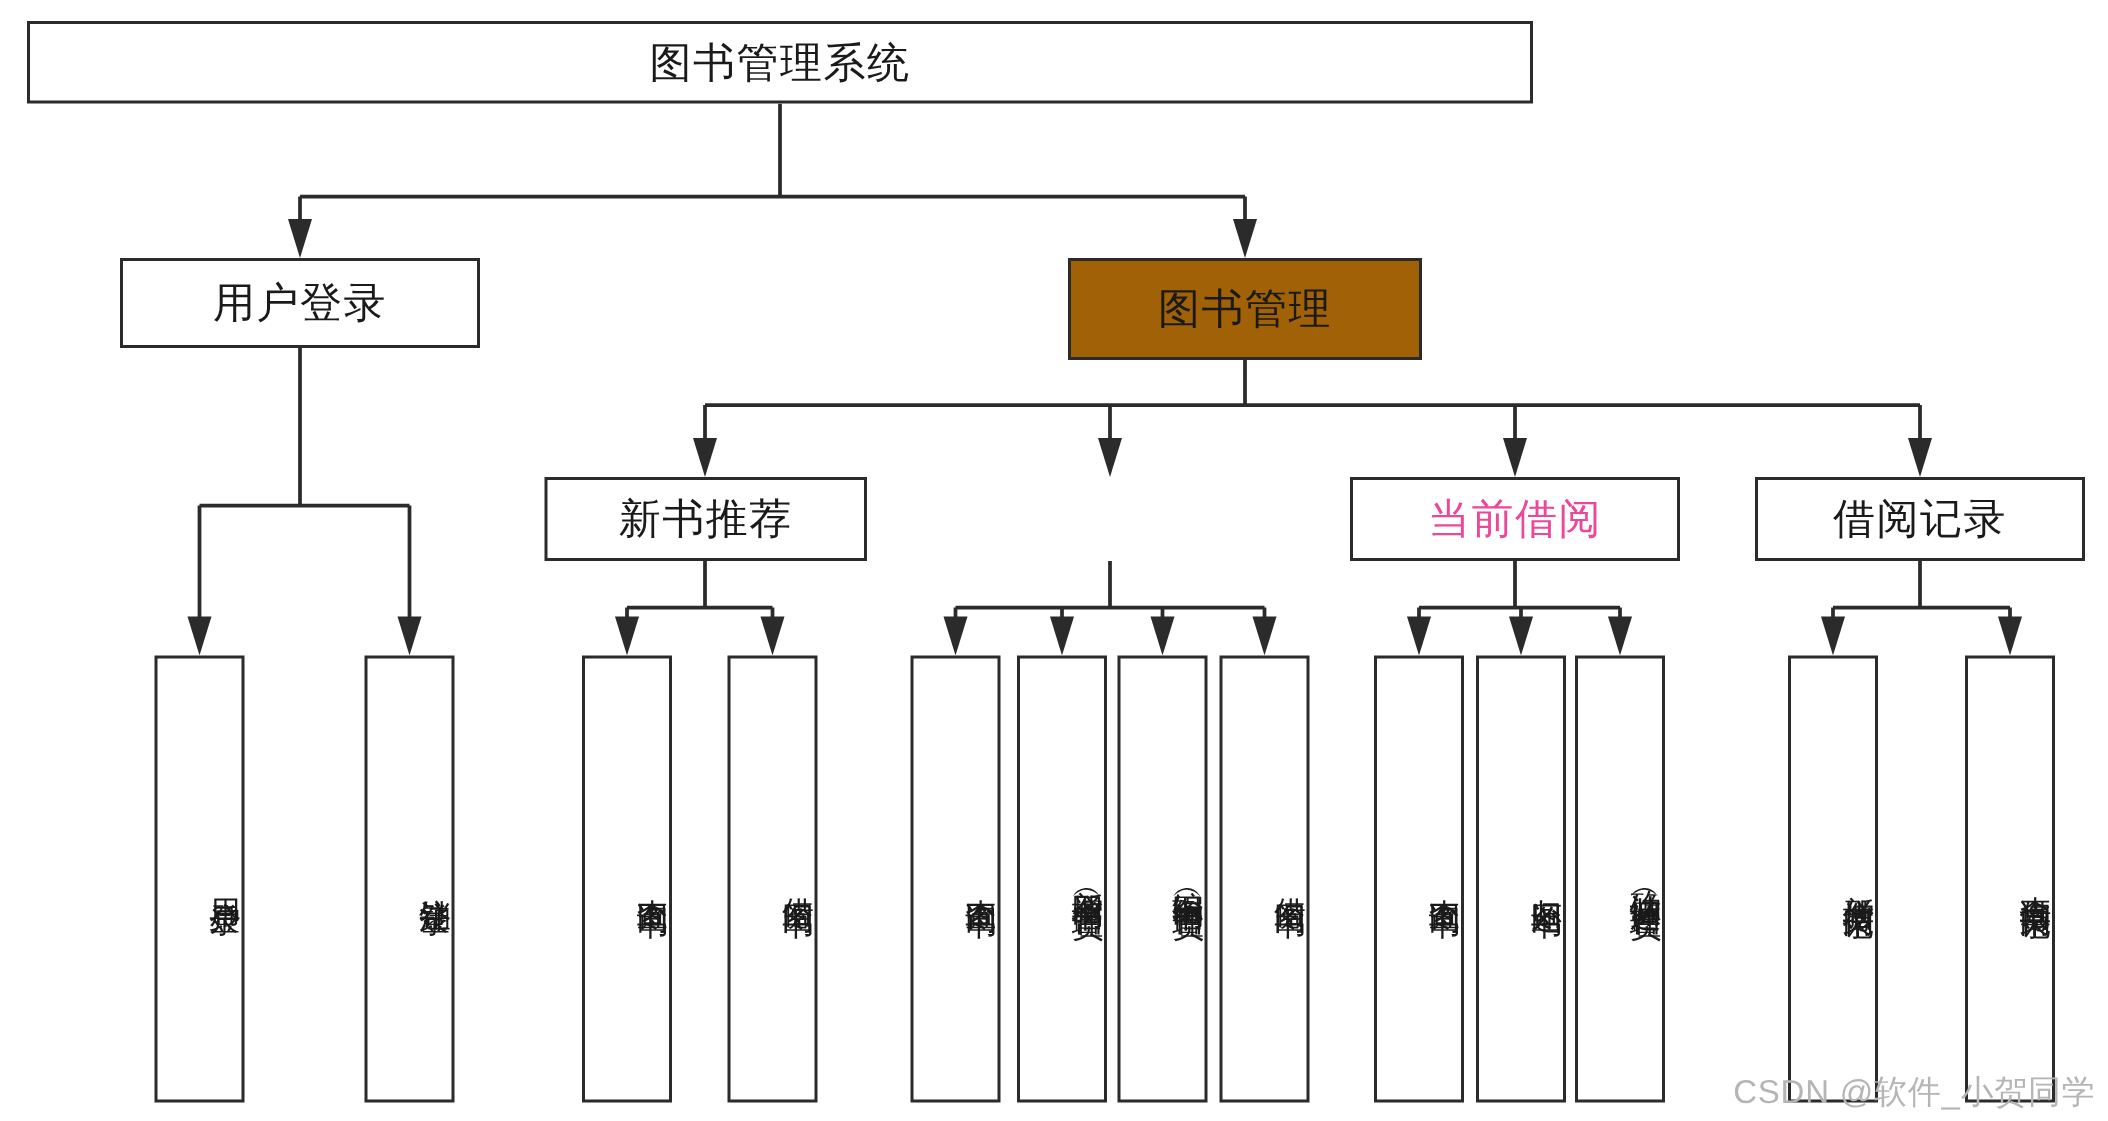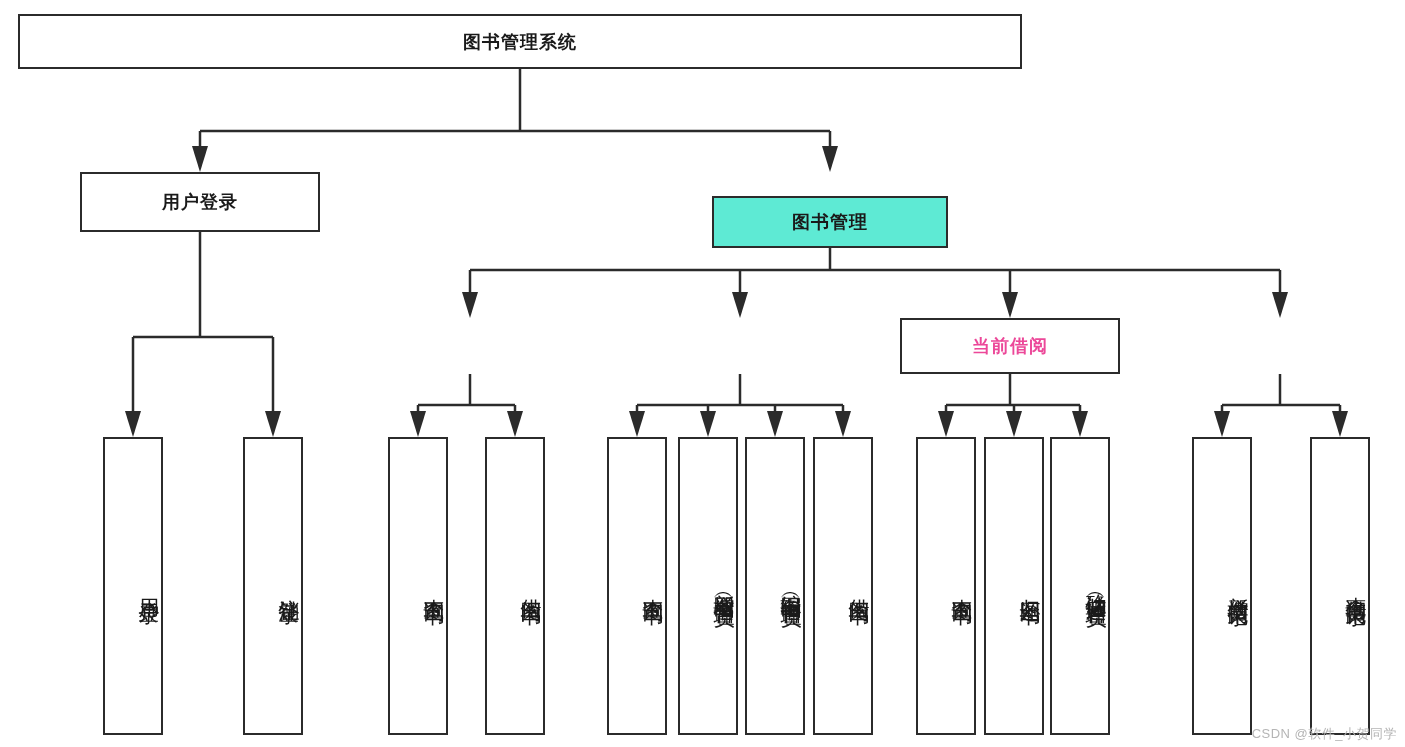--- a/index.html
+++ b/index.html
@@ -22,23 +22,22 @@
     position: absolute;
     box-sizing: border-box;
     border: 2.5px solid #2b2b2b;
     background: #ffffff;
     display: flex;
     align-items: center;
     justify-content: center;
     color: #1a1a1a;
   }
   .node.horiz {
-    font-size: 18px;
+    font-size: 28px;
     letter-spacing: 1px;
-    font-weight: bold;
   }
   .node.vert {
     writing-mode: vertical-rl;
     text-orientation: upright;
     font-size: 21px;
     line-height: 1.18;
     letter-spacing: 2px;
     padding-top: 8px;
     padding-bottom: 8px;
     align-items: flex-start;
@@ -69,21 +68,21 @@
   #wires polygon.head {
     fill: #2b2b2b;
     stroke: none;
   }
 
   
   .watermark {
     position: absolute;
     right: 8px;
     bottom: 4px;
-    font-size: 13px;
+    font-size: 22px;
     color: #b5b5b5;
     white-space: nowrap;
     letter-spacing: 0.5px;
     font-family: "Liberation Sans", "DejaVu Sans", sans-serif;
   }
 </style>
 </head>
 <body>
 
 <div id="canvas">
@@ -150,27 +149,33 @@
     <polygon class="head" points="1340,437 1332,411 1348,411" style="fill: rgb(43, 43, 43);"></polygon>
   </svg>
 
   <div class="node horiz" style="left: 18px; top: 14px; width: 1004px; height: 55px; border-color: rgb(43, 43, 43); background: rgb(255, 255, 255); color: rgb(26, 26, 26);">
     <span class="label">图书管理系统</span>
   </div>
 
   <div class="node horiz" style="left: 80px; top: 172px; width: 240px; height: 60px; border-color: rgb(43, 43, 43); background: rgb(255, 255, 255); color: rgb(26, 26, 26);">
     <span class="label">用户登录</span>
   </div>
-  <div class="node horiz" style="left: 712px; top: 172px; width: 236px; height: 52px; border-color: rgb(43, 43, 43); background: #5eead4; color: rgb(26, 26, 26); margin-top: 24px;">
+  <div class="node horiz" style="left: 712px; top: 172px; width: 236px; height: 68px; border-color: rgb(43, 43, 43); background: #a16207; color: rgb(26, 26, 26);">
     <span class="label">图书管理</span>
   </div>
 
+  <div class="node horiz" style="left: 363px; top: 318px; width: 215px; height: 56px; border-color: rgb(43, 43, 43); background: rgb(255, 255, 255); color: rgb(26, 26, 26);">
+    <span class="label">新书推荐</span>
+  </div>
   <div class="node horiz" style="left: 900px; top: 318px; width: 220px; height: 56px; border-color: rgb(43, 43, 43); background: rgb(255, 255, 255); color: #ec4899;">
     <span class="label">当前借阅</span>
   </div>
+  <div class="node horiz" style="left: 1170px; top: 318px; width: 220px; height: 56px; border-color: rgb(43, 43, 43); background: rgb(255, 255, 255); color: rgb(26, 26, 26);">
+    <span class="label">借阅记录</span>
+  </div>
 
   <div class="node vert" style="left: 103px; top: 437px; width: 60px; height: 298px; border-color: rgb(43, 43, 43); background: rgb(255, 255, 255); color: rgb(26, 26, 26);">
     <span class="label">用户登录</span>
   </div>
   <div class="node vert" style="left: 243px; top: 437px; width: 60px; height: 298px; border-color: rgb(43, 43, 43); background: rgb(255, 255, 255); color: rgb(26, 26, 26);">
     <span class="label">注销登录</span>
   </div>
   <div class="node vert" style="left: 388px; top: 437px; width: 60px; height: 298px; border-color: rgb(43, 43, 43); background: rgb(255, 255, 255); color: rgb(26, 26, 26);">
     <span class="label">查询图书</span>
   </div>

